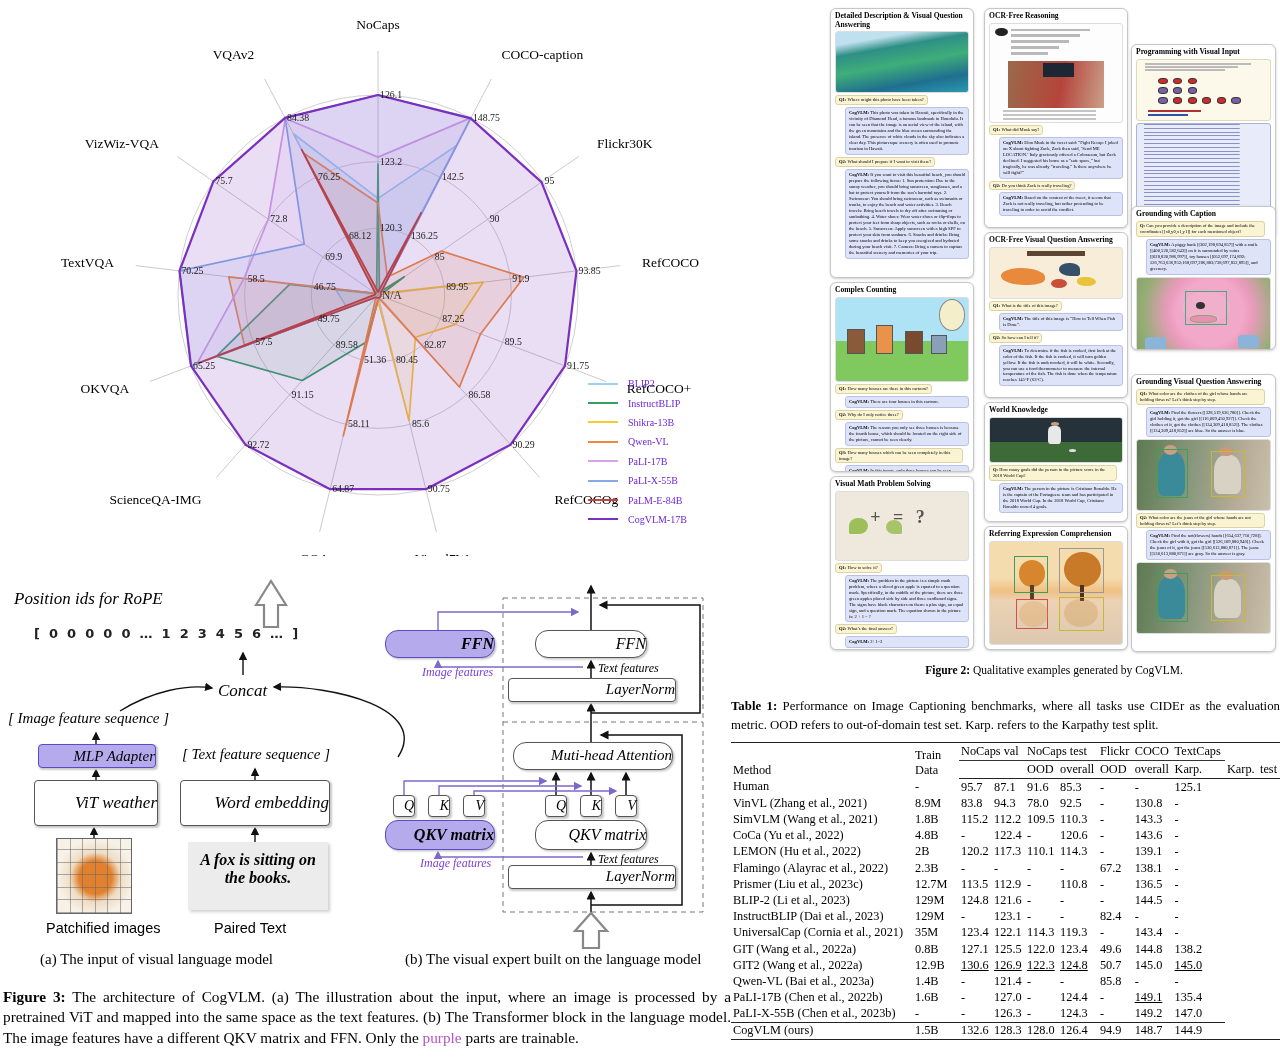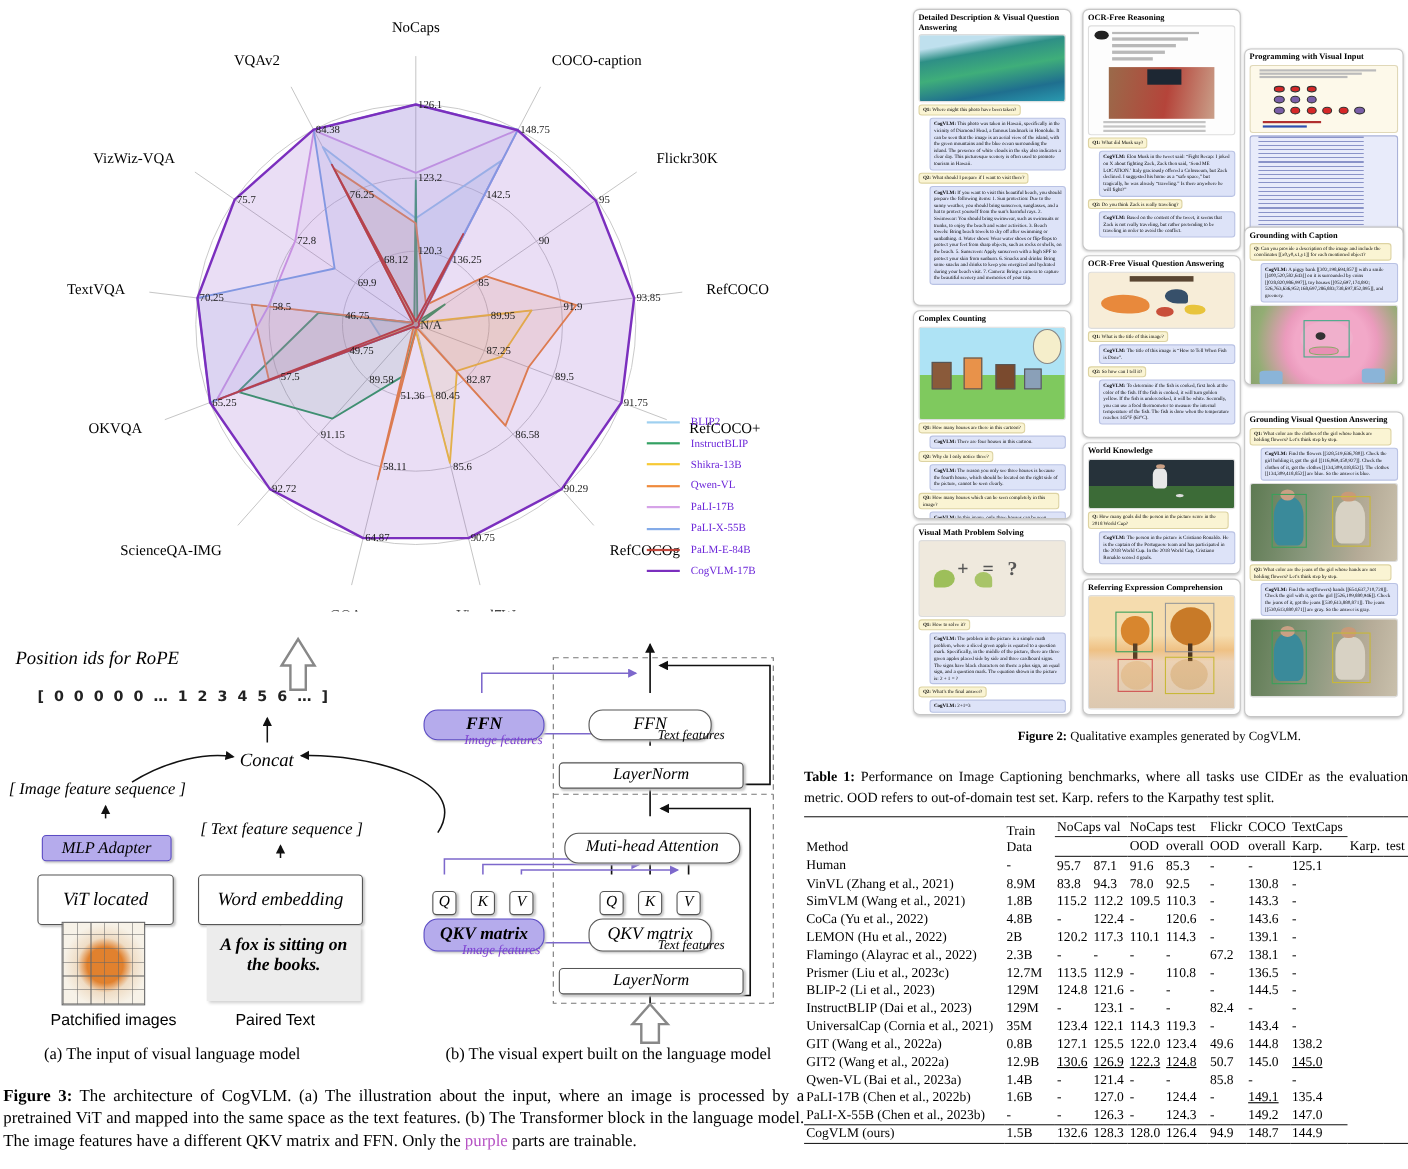--- a/index.html
+++ b/index.html
@@ -12,21 +12,21 @@
   .legend { position:absolute; left:588px; top:374px; }
   .legend-row { display:flex; align-items:center; height:19.4px; }
   .legend-line { width:30px; border-top:2px solid #000; margin-right:10px; }
   .legend-label { font-size:10px; color:#6d28d9; }
   .fig-caption { font-size:15.2px; color:#000; }
   .fig-caption b { font-weight:bold; }
 
   
   #fig3-svg { position:absolute; left:0; top:575px; pointer-events:none; }
   .f3-box { position:absolute; background:#fff; border:1.4px solid #555; border-radius:4px;
-            text-align:center; font-style:italic; font-size:16px; box-shadow:1.5px 1.5px 2px #c9c9c9;margin-top:15px; }
+            text-align:right; font-style:italic; font-size:16px; box-shadow:1.5px 1.5px 2px #c9c9c9; }
   .f3-round { border-radius:13px; }
   .f3-purple { background:#b5abec; border-color:#5b4bc4; }
   .f3-lab { position:absolute; font-style:italic; font-size:16px; color:#000; }
   .f3-small { font-size:12px; }
   .f3-purple-text { color:#7d3fd1; }
   .f3-sans { font-family:"Liberation Sans","DejaVu Sans",sans-serif; font-style:normal; }
   .ids-row { position:absolute; font-family:"DejaVu Sans",sans-serif; font-weight:bold;
              font-size:13px; white-space:pre; color:#222; }
   .fox { position:absolute; border:1px solid #666;
          background:
@@ -243,21 +243,21 @@
 
     <path d="M575,356 L591,338 L607,356 L599,356 L599,373 L583,373 L583,356 Z" fill="#fff" stroke="#888" stroke-width="2.2"></path>
   </svg>
 
   <div class="f3-lab" style="left:14px; top:589px; font-size:17px;">Position ids for RoPE</div>
   <div class="ids-row" style="left:34px; top:626px;">[  0  0  0  0  0  …  1  2  3  4  5  6  …  ]</div>
   <div class="f3-lab" style="left:218px; top:681px; font-size:17px;">Concat</div>
   <div class="f3-lab" style="left:8px; top:710px; font-size:15px;">[ Image feature sequence ]</div>
   <div class="f3-lab" style="left:182px; top:746px; font-size:15px;">[ Text  feature sequence ]</div>
   <div class="f3-box f3-purple" style="left:38px; top:744px; width:118px; height:24px; line-height:22px; font-size:15px;">MLP Adapter</div>
-  <div class="f3-box" style="left:34px; top:780px; width:124px; height:46px; line-height:44px; font-size:17px;">ViT located</div>
+  <div class="f3-box" style="left:34px; top:780px; width:124px; height:46px; line-height:44px; font-size:17px;">ViT weather</div>
   <div class="f3-box" style="left:180px; top:780px; width:150px; height:46px; line-height:44px; font-size:17px;">Word embedding</div>
   <div class="fox" style="left:56px; top:838px; width:76px; height:76px;"></div>
   <div class="foxtext" style="left:188px; top:842px; width:140px; height:68px;">A fox is sitting on the books.</div>
   <div class="f3-lab f3-sans" style="left:46px; top:920px; font-size:14.5px;">Patchified images</div>
   <div class="f3-lab f3-sans" style="left:214px; top:920px; font-size:14.5px;">Paired Text</div>
   <div class="subcap" style="left:40px; top:951px;">(a) The input of visual language model</div>
 
   <div class="f3-box f3-round f3-purple" style="left:385px; top:630px; width:110px; height:28px; line-height:25px; font-weight:bold;">FFN</div>
   <div class="f3-box f3-round" style="left:535px; top:630px; width:112px; height:28px; line-height:25px;">FFN</div>
   <div class="f3-lab f3-small" style="left:598px; top:661px;">Text features</div>

